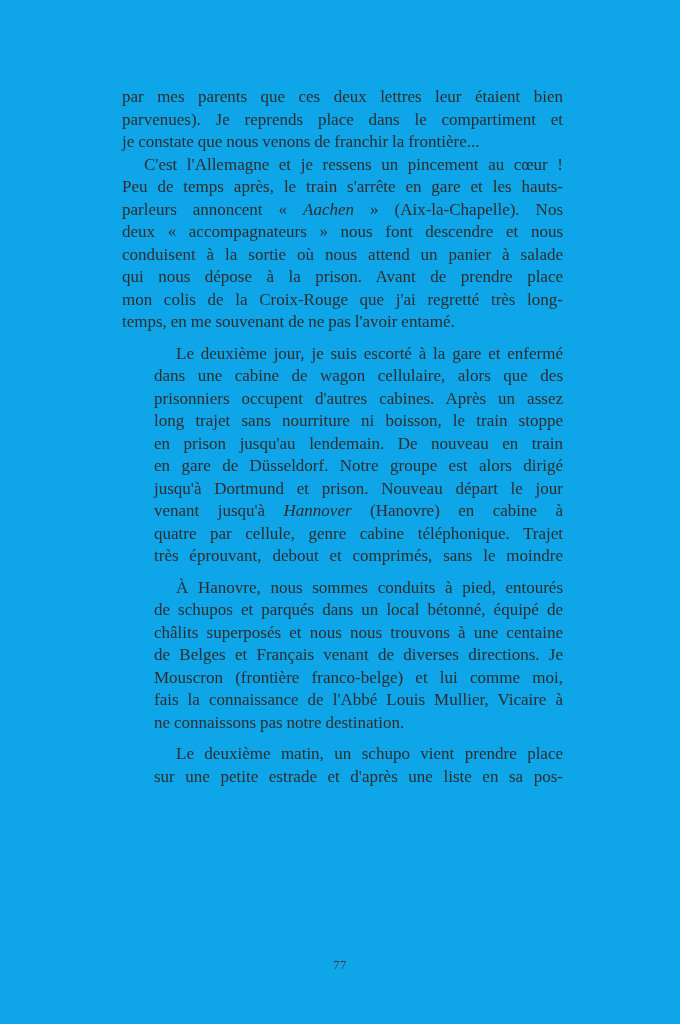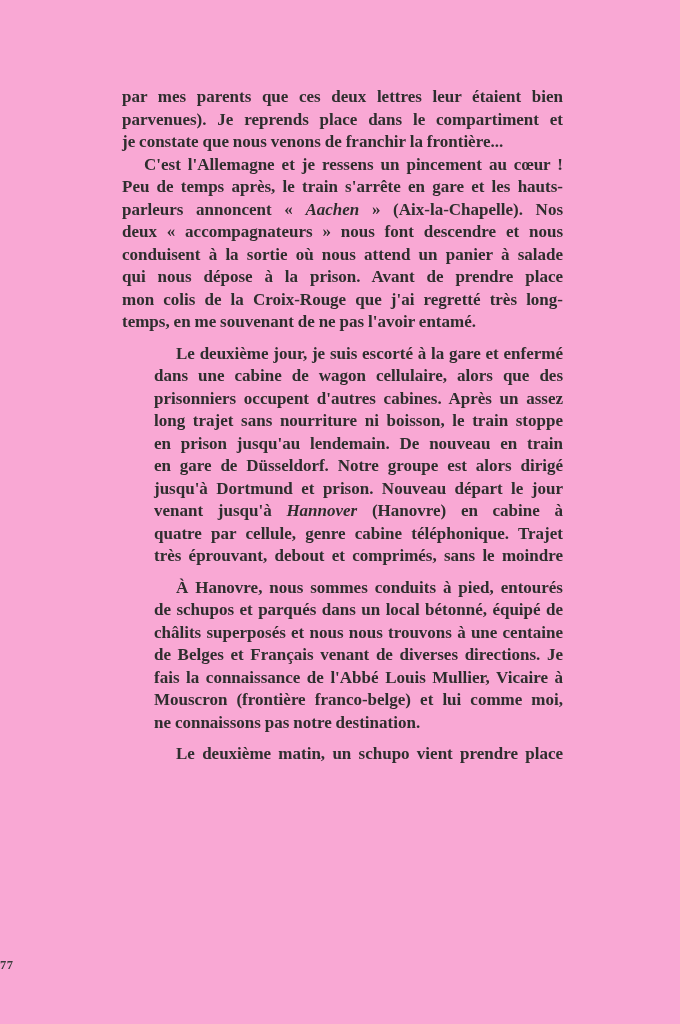--- a/index.html
+++ b/index.html
@@ -5,25 +5,24 @@
   html, body {
     margin: 0;
     padding: 0;
     background: #e8e8e8;
   }
   .page {
     position: relative;
     width: 680px;
     height: 1024px;
     margin: 0 auto;
-    background: #f9a8d4;
+    background: #0ea5e9;
     color: #2e2e2e;
     font-family: "Liberation Serif", "DejaVu Serif", serif;
     overflow: hidden;
-    font-weight: bold;
   }
   .text-block {
     position: absolute;
     left: 122px;
     top: 86px;
     width: 441px;
     font-size: 17px;
     line-height: 22.5px;
     word-spacing: -0.02em;
   }
@@ -34,21 +33,21 @@
     text-align: justify;
     text-align-last: justify;
   }
   .line.last { text-align-last: left; }
   .italic { font-style: italic; }
   .page-number {
     position: absolute;
     left: 0;
     right: 0;
     top: 958px;
-    text-align: left;
+    text-align: center;
     font-size: 12.5px;
     letter-spacing: 0.5px;
     color: #3c3c3c;
   }
 </style>
 </head>
 <body>
 
 <main class="page">
   <section class="text-block">
@@ -77,22 +76,23 @@
         <div class="line"><span>jusqu'à Dortmund et prison. Nouveau départ le jour</span></div>
         <div class="line"><span>venant jusqu'à </span><span class="italic">Hannover</span><span> (Hanovre) en cabine à</span></div>
         <div class="line"><span>quatre par cellule, genre cabine téléphonique. Trajet</span></div>
         <div class="line"><span>très éprouvant, debout et comprimés, sans le moindre</span></div>
       </div>
       <div class="para indent spaced">
         <div class="line"><span>À Hanovre, nous sommes conduits à pied, entourés</span></div>
         <div class="line"><span>de schupos et parqués dans un local bétonné, équipé de</span></div>
         <div class="line"><span>châlits superposés et nous nous trouvons à une centaine</span></div>
         <div class="line"><span>de Belges et Français venant de diverses directions. Je</span></div>
+        <div class="line"><span>Mouscron (frontière franco-belge) et lui comme moi,</span></div>
         <div class="line"><span>fais la connaissance de l'Abbé Louis Mullier, Vicaire à</span></div>
-        <div class="line"><span>Mouscron (frontière franco-belge) et lui comme moi,</span></div>
         <div class="line last"><span>ne connaissons pas notre destination.</span></div>
       </div>
       <div class="para indent spaced">
         <div class="line"><span>Le deuxième matin, un schupo vient prendre place</span></div>
+        <div class="line"><span>sur une petite estrade et d'après une liste en sa pos-</span></div>
       </div>
     </section>
   <div class="page-number">77</div>
 </main>
 
 </body></html>

